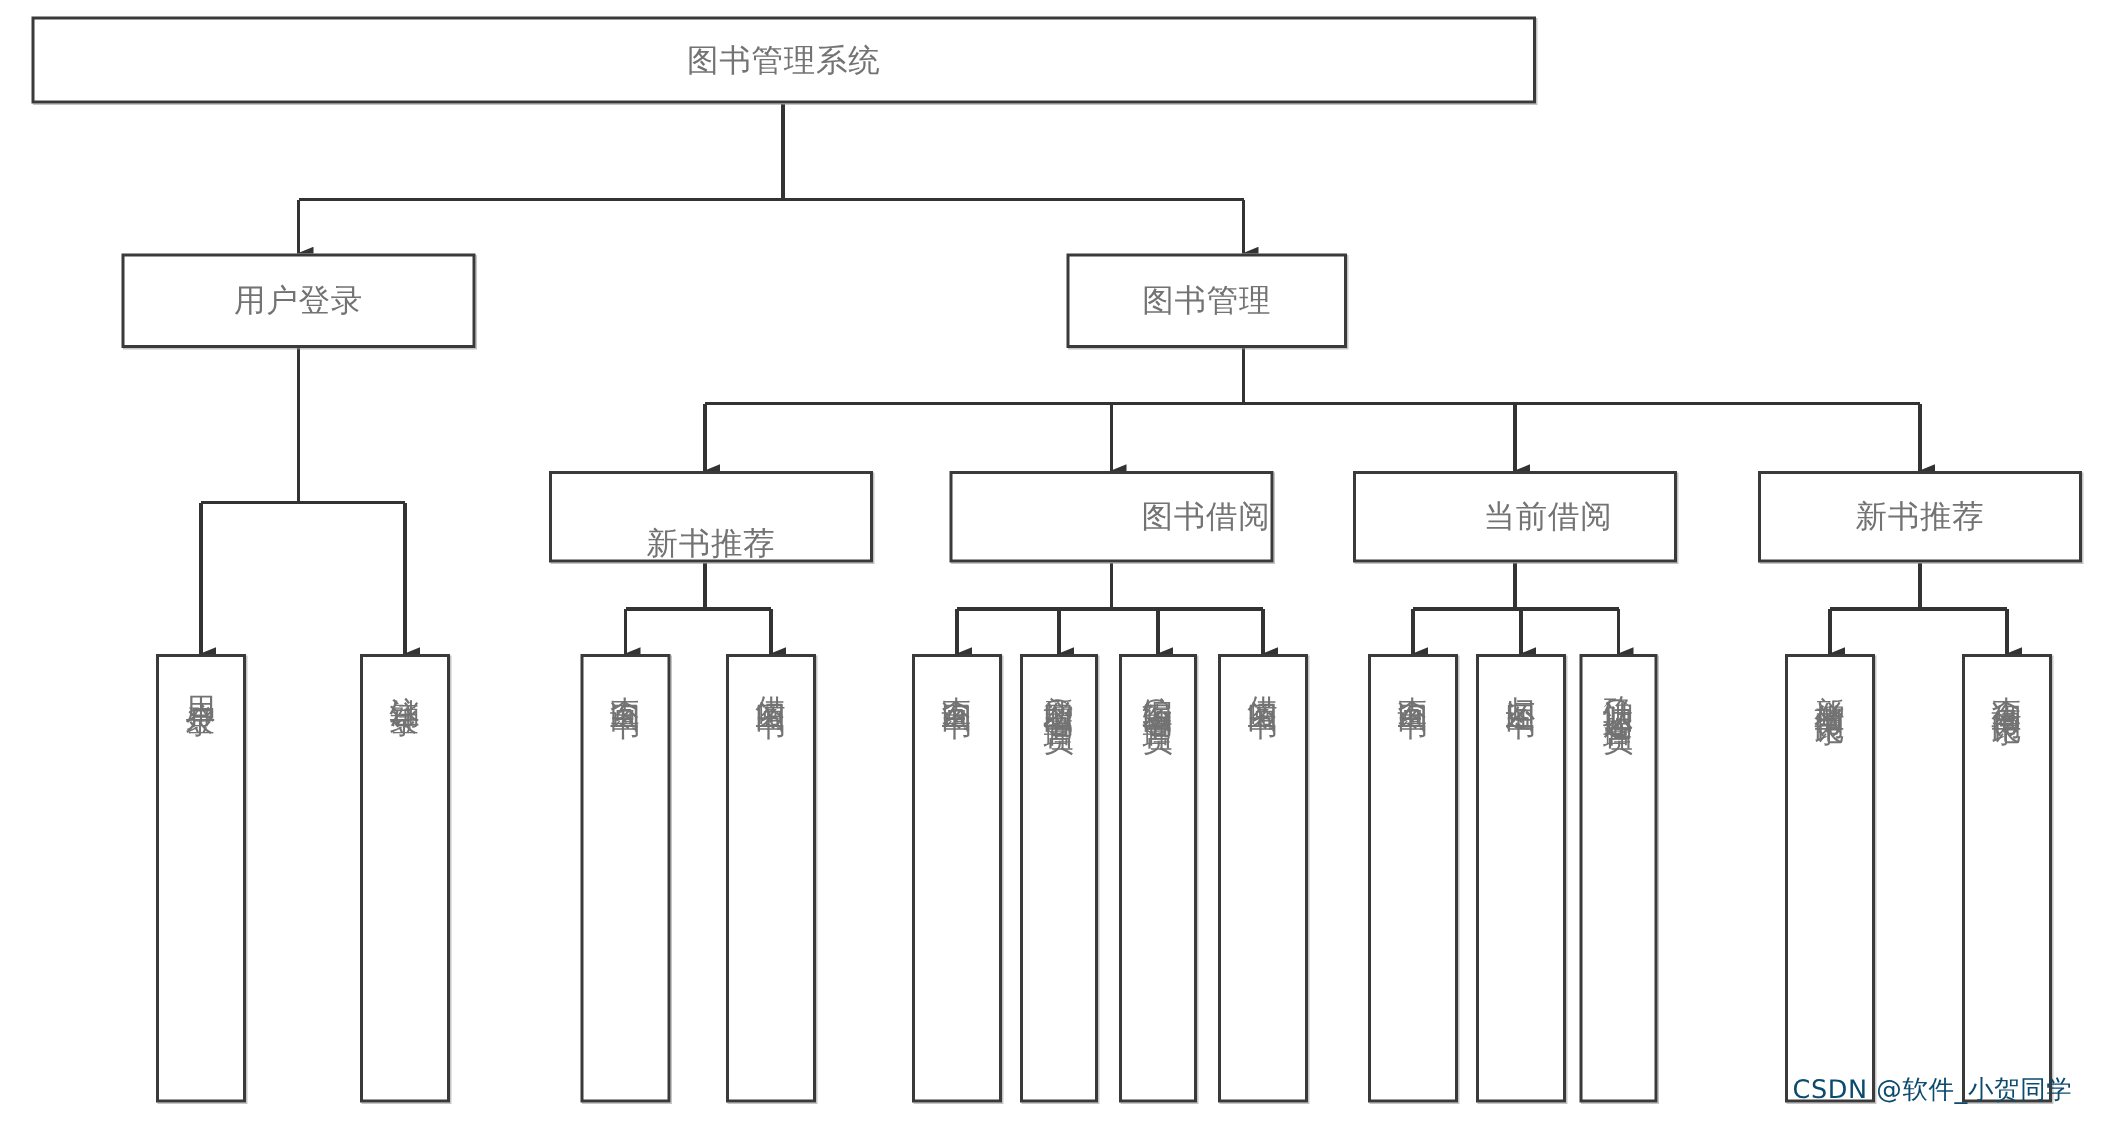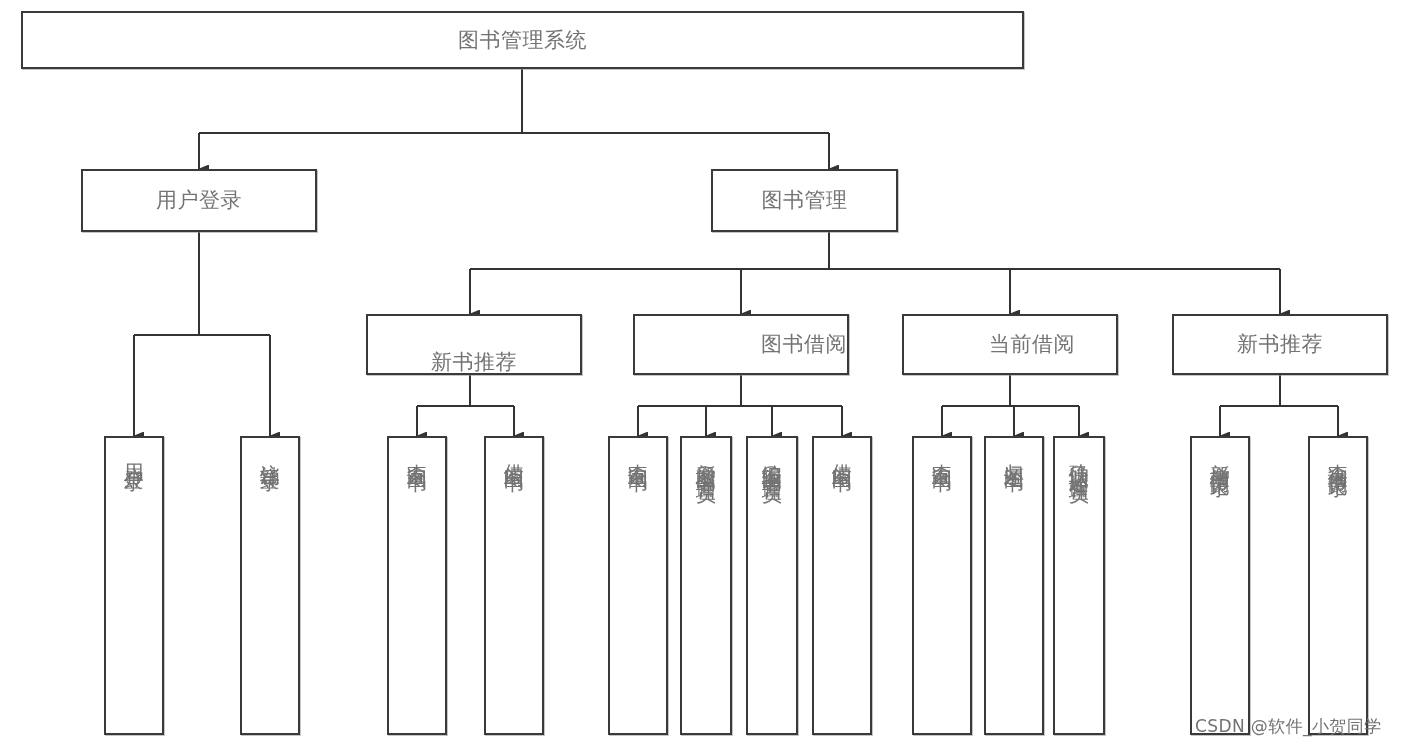--- a/index.html
+++ b/index.html
@@ -35,21 +35,21 @@
   .node-box.vertical .node-label{
     writing-mode:vertical-rl;
     text-orientation:upright;
     white-space:nowrap;
     line-height:1.02;
     letter-spacing:3px;
     font-size:20px;
   }
   .watermark{
     position:absolute;
-    color:#737373;
+    color:#0c4a6e;
     font-size:17px;
     white-space:nowrap;
     letter-spacing:.4px;
     pointer-events:none;
   }
 </style>
 </head>
 <body>
 
 <div id="diagram-root">

